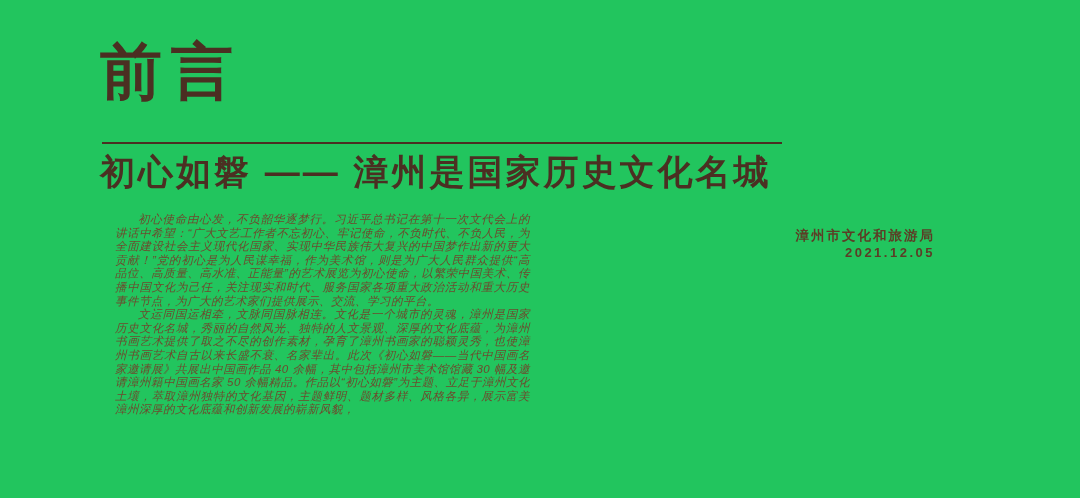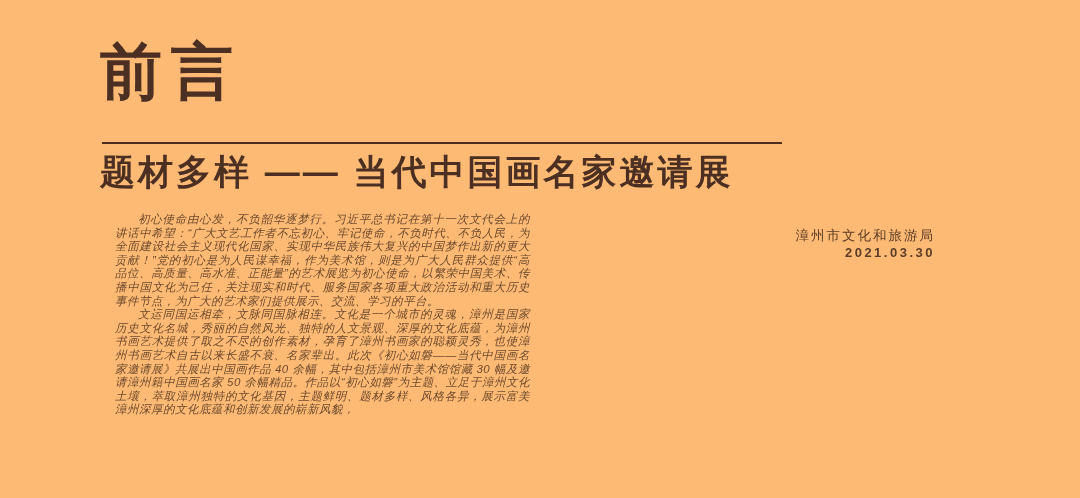--- a/index.html
+++ b/index.html
@@ -5,21 +5,21 @@
   html, body {
     margin: 0;
     padding: 0;
     background: #b08a48;
     font-family: "Liberation Sans", "DejaVu Sans", sans-serif;
   }
   .canvas {
     position: relative;
     width: 1080px;
     height: 498px;
-    background: #fdba74;
+    background: #22c55e;
     overflow: hidden;
   }
   .page-title {
     position: absolute;
     left: 100px;
     top: 30px;
     margin: 0;
     font-size: 62px;
     font-weight: 900;
     letter-spacing: 9px;
@@ -63,50 +63,50 @@
   .col p { margin: 0; font-style: italic; }
   .col p.indent { text-indent: 2em; }
   .signature {
     margin-top: 16px;
     text-align: right;
     padding-right: 42px;
     color: #5c3d26;
   }
   .signature .org {
     font-size: 13.5px;
-    font-weight: normal;
+    font-weight: bold;
     letter-spacing: 2px;
   }
   .signature .date {
     font-size: 13px;
     font-weight: bold;
     letter-spacing: 2.5px;
     margin-top: 3px;
   }
 </style>
 </head>
 <body>
 
 <div class="canvas">
 
   <h1 class="page-title">前言</h1>
 
   <div class="title-rule"></div>
 
-  <h2 class="subtitle">题材多样 —— 当代中国画名家邀请展</h2>
+  <h2 class="subtitle">初心如磐 —— 漳州是国家历史文化名城</h2>
 
   <div class="body-text">
 
     <div class="col">
       <p class="indent">初心使命由心发，不负韶华逐梦行。习近平总书记在第十一次文代会上的讲话中希望：“广大文艺工作者不忘初心、牢记使命，不负时代、不负人民，为全面建设社会主义现代化国家、实现中华民族伟大复兴的中国梦作出新的更大贡献！”党的初心是为人民谋幸福，作为美术馆，则是为广大人民群众提供“高品位、高质量、高水准、正能量”的艺术展览为初心使命，以繁荣中国美术、传播中国文化为己任，关注现实和时代、服务国家各项重大政治活动和重大历史事件节点，为广大的艺术家们提供展示、交流、学习的平台。</p>
       <p class="indent">文运同国运相牵，文脉同国脉相连。文化是一个城市的灵魂，漳州是国家历史文化名城，秀丽的自然风光、独特的人文景观、深厚的文化底蕴，为漳州书画艺术提供了取之不尽的创作素材，孕育了漳州书画家的聪颖灵秀，也使漳州书画艺术自古以来长盛不衰、名家辈出。此次《初心如磐——当代中国画名家邀请展》共展出中国画作品 40 余幅，其中包括漳州市美术馆馆藏 30 幅及邀请漳州籍中国画名家 50 余幅精品。作品以“初心如磐”为主题、立足于漳州文化土壤，萃取漳州独特的文化基因，主题鲜明、题材多样、风格各异，展示富美漳州深厚的文化底蕴和创新发展的崭新风貌，</p>
     </div>
 
     <div class="col">
 
       <div class="signature">
         <div class="org">漳州市文化和旅游局</div>
-        <div class="date">2021.03.30</div>
+        <div class="date">2021.12.05</div>
       </div>
     </div>
 
   </div>
 </div>
 
 </body></html>

